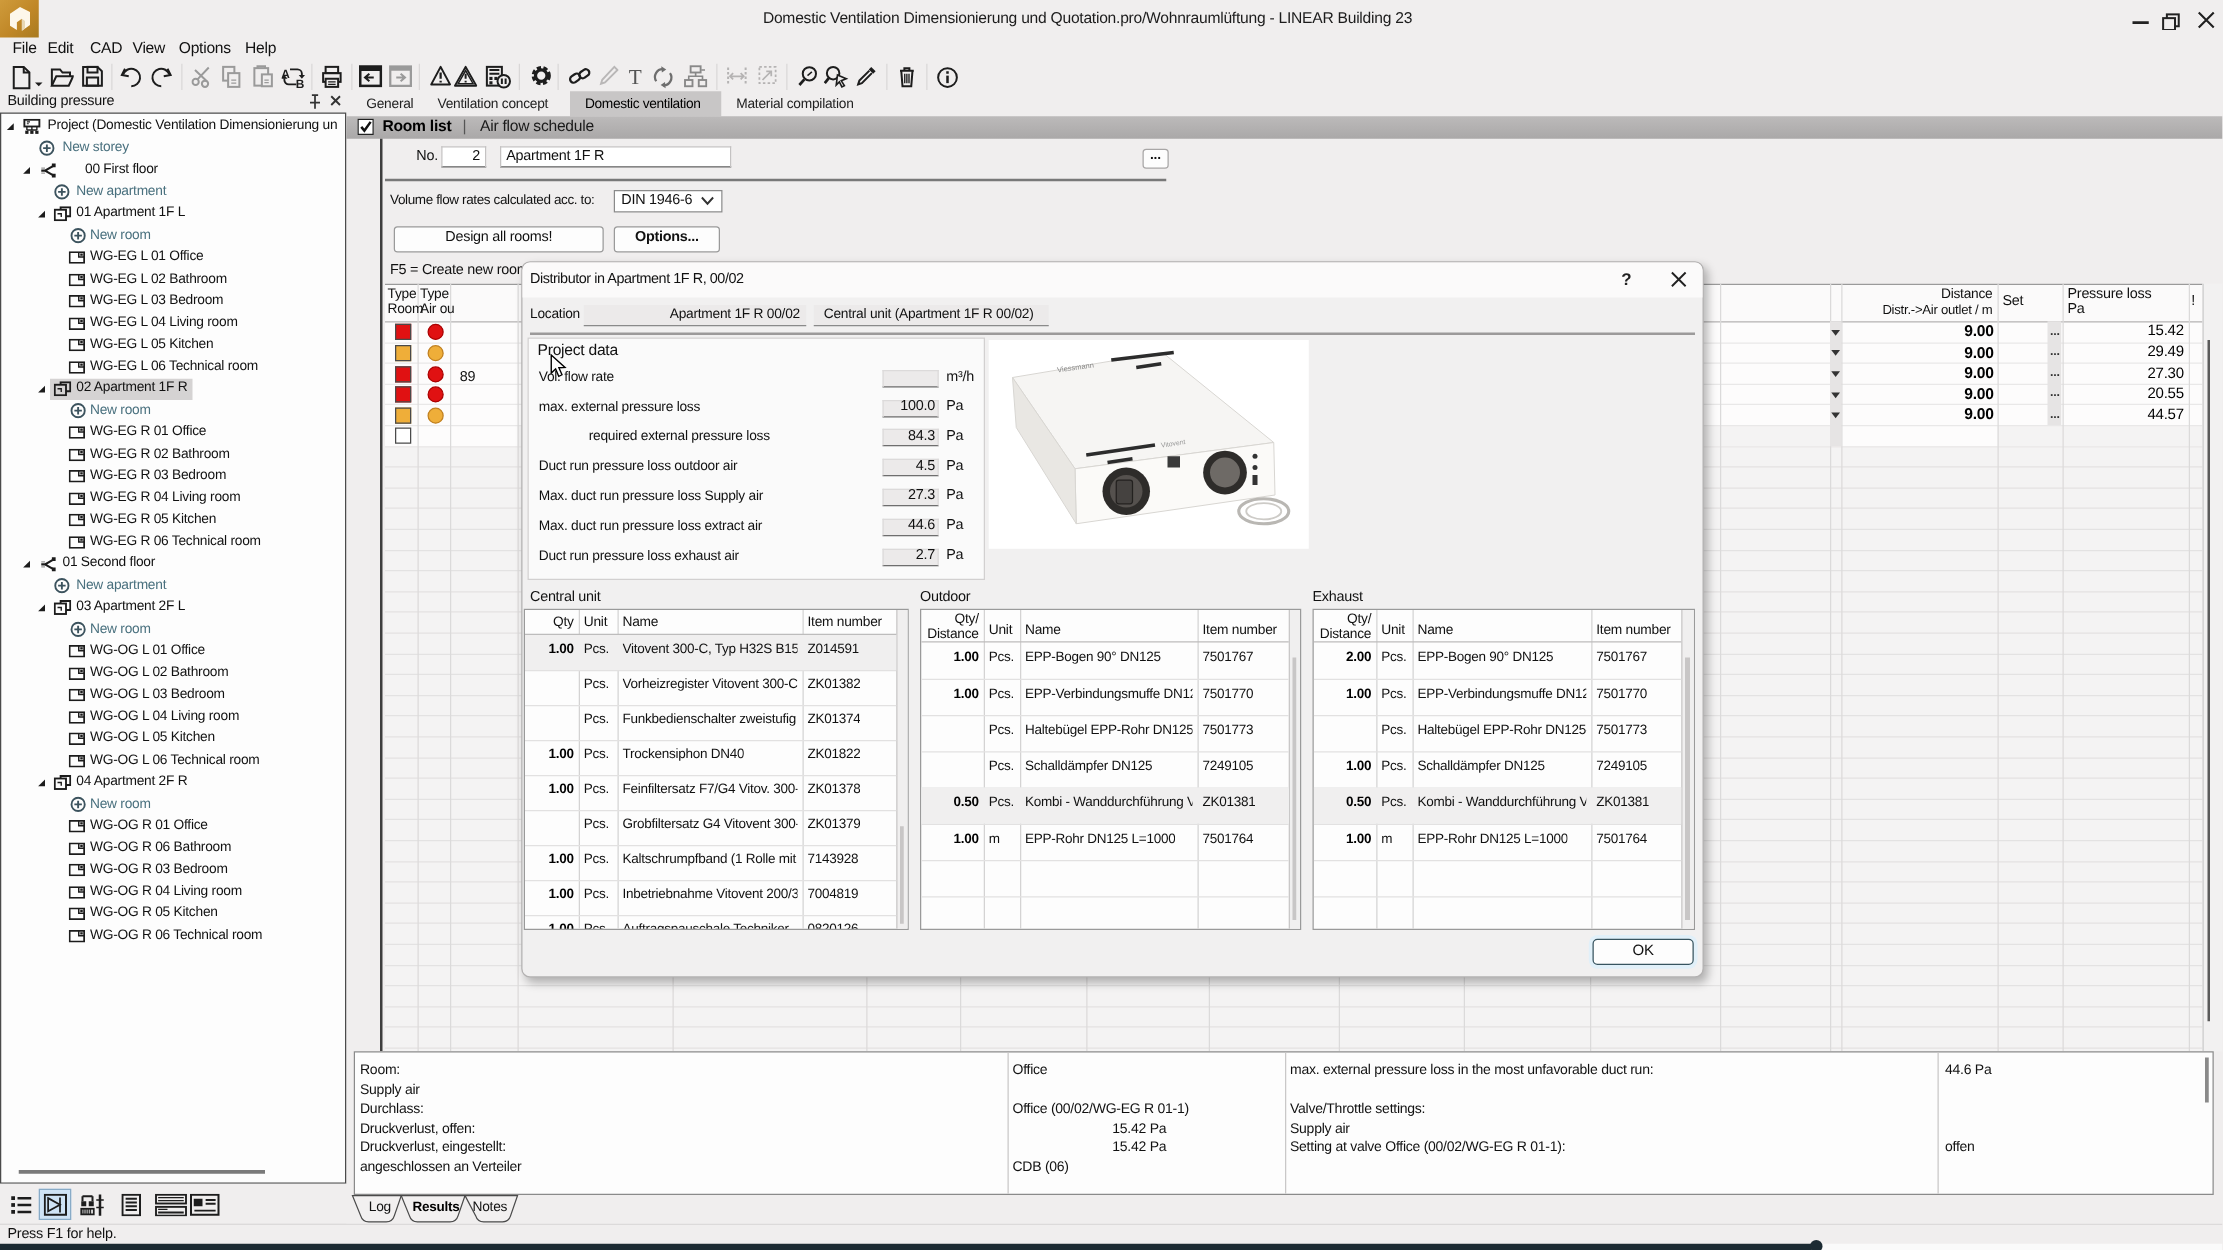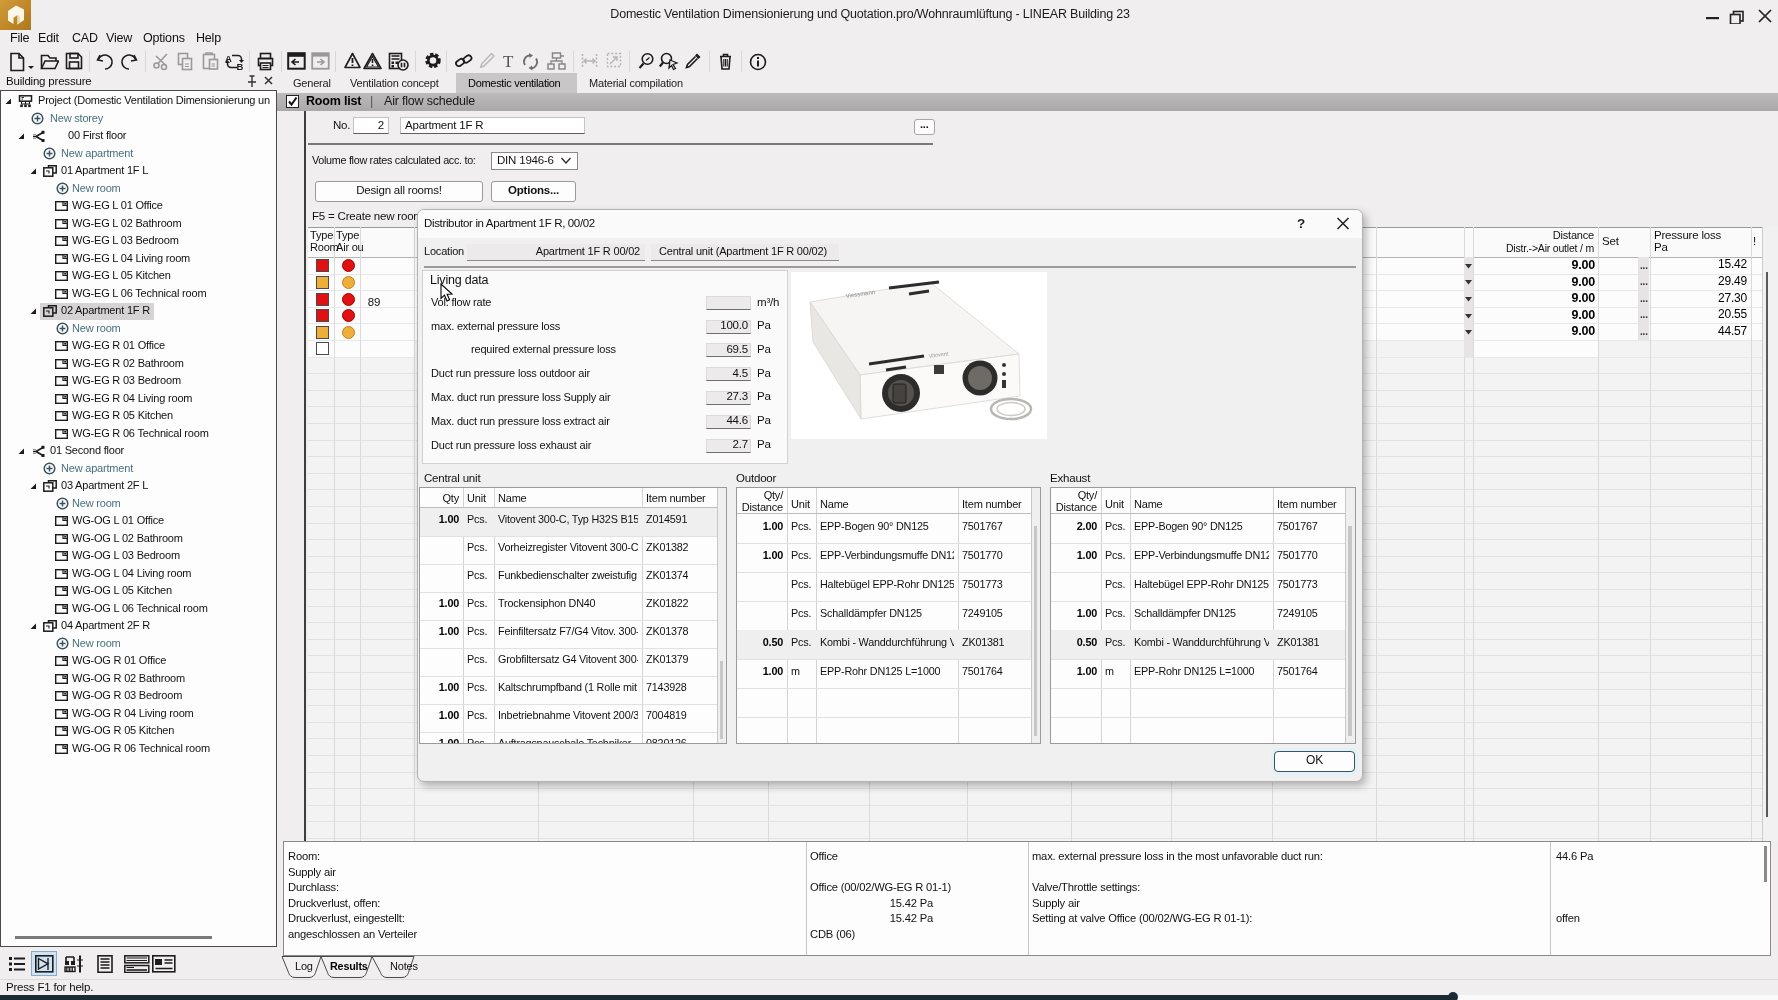--- a/index.html
+++ b/index.html
@@ -400,21 +400,21 @@
     <rect x="0.7" y="0.7" width="11.6" height="8.6" fill="none" stroke="#1c1c1c" stroke-width="1.4"></rect>
     <path d="M8 0.7 V4.5 H12.3" stroke="#1c1c1c" stroke-width="1.2" fill="none"></path>
     <rect x="9.2" y="1.8" width="2" height="1.8" fill="#1c1c1c"></rect>
   </svg>
 <div class="t" style="left:72px;top:654.2px;font-size:11px;color:#111;font-weight:400;">WG-OG R 01 Office</div>
 <svg class="a" style="left:55px;top:673.5px;" width="13" height="10" viewBox="0 0 13 10">
     <rect x="0.7" y="0.7" width="11.6" height="8.6" fill="none" stroke="#1c1c1c" stroke-width="1.4"></rect>
     <path d="M8 0.7 V4.5 H12.3" stroke="#1c1c1c" stroke-width="1.2" fill="none"></path>
     <rect x="9.2" y="1.8" width="2" height="1.8" fill="#1c1c1c"></rect>
   </svg>
-<div class="t" style="left:72px;top:671.7px;font-size:11px;color:#111;font-weight:400;">WG-OG R 02 Bathroom</div>
+<div class="t" style="left:72px;top:671.7px;font-size:11px;color:#111;font-weight:400;">WG-OG R 06 Bathroom</div>
 <svg class="a" style="left:55px;top:691.0px;" width="13" height="10" viewBox="0 0 13 10">
     <rect x="0.7" y="0.7" width="11.6" height="8.6" fill="none" stroke="#1c1c1c" stroke-width="1.4"></rect>
     <path d="M8 0.7 V4.5 H12.3" stroke="#1c1c1c" stroke-width="1.2" fill="none"></path>
     <rect x="9.2" y="1.8" width="2" height="1.8" fill="#1c1c1c"></rect>
   </svg>
 <div class="t" style="left:72px;top:689.2px;font-size:11px;color:#111;font-weight:400;">WG-OG R 03 Bedroom</div>
 <svg class="a" style="left:55px;top:708.5px;" width="13" height="10" viewBox="0 0 13 10">
     <rect x="0.7" y="0.7" width="11.6" height="8.6" fill="none" stroke="#1c1c1c" stroke-width="1.4"></rect>
     <path d="M8 0.7 V4.5 H12.3" stroke="#1c1c1c" stroke-width="1.2" fill="none"></path>
     <rect x="9.2" y="1.8" width="2" height="1.8" fill="#1c1c1c"></rect>
@@ -644,47 +644,47 @@
 <div class="t" style="left:1032px;top:912.1px;font-size:11.2px;color:#111;font-weight:400;">Setting at valve Office (00/02/WG-EG R 01-1):</div>
 <div class="t" style="left:1556px;top:850.1px;font-size:11.2px;color:#111;font-weight:400;">44.6 Pa</div>
 <div class="t" style="left:1556px;top:912.1px;font-size:11.2px;color:#111;font-weight:400;text-align:right;">offen</div>
 <svg class="a" style="left:280px;top:956px;" width="140" height="24" viewBox="0 0 140 24">
 <path d="M2 0.5 H41 L35.5 16.5 Q34 21.5 29 21.5 H15 Q10 21.5 8.5 16.5 Z" fill="#f2f0f0" stroke="#4a4a4a" stroke-width="1"></path>
 <path d="M41 0.5 H92 L86.5 16.5 Q85 21.5 80 21.5 H54 Q49 21.5 47.5 16.5 Z" fill="#f2f0f0" stroke="#4a4a4a" stroke-width="1"></path>
 <path d="M92 0.5 H134 L128.5 16.5 Q127 21.5 122 21.5 H107 Q102 21.5 100.5 16.5 Z" fill="#f2f0f0" stroke="#4a4a4a" stroke-width="1"></path>
 </svg>
 <div class="t" style="left:295px;top:960.2px;font-size:11px;color:#111;font-weight:400;">Log</div>
 <div class="t" style="left:330px;top:960.3px;font-size:10.8px;color:#000;font-weight:700;">Results</div>
-<div class="t" style="left:378px;top:960.2px;font-size:11px;color:#111;font-weight:400;padding-left:12px;">Notes</div>
+<div class="t" style="left:378px;top:960.2px;font-size:11px;color:#111;font-weight:400;">Notes</div>
 <div class="a" style="left:417px;top:209px;width:946px;height:573px;background:#f1f0f0;border:1px solid #b3b1b1;border-radius:7px;box-shadow:3px 4px 8px rgba(0,0,0,0.28);box-sizing:border-box"></div>
 <div class="a" style="left:418px;top:210px;width:944px;height:28px;background:#fbfafa;border-radius:6px 6px 0 0"></div>
 <div class="t" style="left:424px;top:216.9px;font-size:11.5px;color:#111;font-weight:400;letter-spacing:-0.35px">Distributor in Apartment 1F R, 00/02</div>
 <div class="t" style="left:1297px;top:215.6px;font-size:13.5px;color:#222;font-weight:600;">?</div>
 <svg class="a" style="left:1336px;top:217px;" width="14" height="13" viewBox="0 0 14 13">
     <path d="M1.5 1 L12.5 12 M12.5 1 L1.5 12" stroke="#222" stroke-width="1.5"></path>
   </svg>
 <div class="t" style="left:424px;top:245.2px;font-size:11px;color:#111;font-weight:400;">Location</div>
 <div class="a" style="left:467px;top:244px;width:178px;height:17px;background:#eceaea;border-bottom:1px solid #8a8a8a;box-sizing:border-box"></div>
 <div class="t" style="left:0px;top:245.2px;font-size:11px;color:#111;font-weight:400;width:640px;text-align:right">Apartment 1F R 00/02</div>
 <div class="a" style="left:651px;top:244px;width:188px;height:17px;background:#eceaea;border-bottom:1px solid #8a8a8a;box-sizing:border-box"></div>
 <div class="t" style="left:659px;top:245.2px;font-size:11px;color:#111;font-weight:400;">Central unit (Apartment 1F R 00/02)</div>
 <div class="a" style="left:424px;top:266px;width:932px;height:2px;background:#9c9a9a"></div>
 <div class="a" style="left:422px;top:270px;width:366px;height:194px;background:#fafafa;border:1px solid #d2d0d0;box-sizing:border-box"></div>
-<div class="t" style="left:430px;top:273.2px;font-size:12.5px;color:#111;font-weight:400;">Living data</div>
+<div class="t" style="left:430px;top:273.2px;font-size:12.5px;color:#111;font-weight:400;">Project data</div>
 <div class="t" style="left:431px;top:296.2px;font-size:11px;color:#111;font-weight:400;">Vol. flow rate</div>
 <div class="a" style="left:706px;top:296px;width:45px;height:14px;background:#eceaea;border:1px solid #dcdada;border-bottom:1.5px solid #6e6e6e;box-sizing:border-box"></div>
 <div class="t" style="left:0px;top:295.9px;font-size:11.5px;color:#111;font-weight:400;width:748px;text-align:center">89</div>
 <div class="t" style="left:757px;top:295.9px;font-size:11.5px;color:#111;font-weight:400;">m³/h</div>
 <div class="t" style="left:431px;top:319.7px;font-size:11px;color:#111;font-weight:400;">max. external pressure loss</div>
 <div class="a" style="left:706px;top:319.5px;width:45px;height:14px;background:#eceaea;border:1px solid #dcdada;border-bottom:1.5px solid #6e6e6e;box-sizing:border-box"></div>
 <div class="t" style="left:0px;top:319.4px;font-size:11.5px;color:#111;font-weight:400;width:748px;text-align:right">100.0</div>
 <div class="t" style="left:757px;top:319.4px;font-size:11.5px;color:#111;font-weight:400;">Pa</div>
 <div class="t" style="left:431px;top:343.2px;font-size:11px;color:#111;font-weight:400;margin-left:40px;">required external pressure loss</div>
 <div class="a" style="left:706px;top:343px;width:45px;height:14px;background:#eceaea;border:1px solid #dcdada;border-bottom:1.5px solid #6e6e6e;box-sizing:border-box"></div>
-<div class="t" style="left:0px;top:342.9px;font-size:11.5px;color:#111;font-weight:400;width:748px;text-align:right">69.5</div>
+<div class="t" style="left:0px;top:342.9px;font-size:11.5px;color:#111;font-weight:400;width:748px;text-align:right">84.3</div>
 <div class="t" style="left:757px;top:342.9px;font-size:11.5px;color:#111;font-weight:400;">Pa</div>
 <div class="t" style="left:431px;top:367.2px;font-size:11px;color:#111;font-weight:400;">Duct run pressure loss outdoor air</div>
 <div class="a" style="left:706px;top:367px;width:45px;height:14px;background:#eceaea;border:1px solid #dcdada;border-bottom:1.5px solid #6e6e6e;box-sizing:border-box"></div>
 <div class="t" style="left:0px;top:366.9px;font-size:11.5px;color:#111;font-weight:400;width:748px;text-align:right">4.5</div>
 <div class="t" style="left:757px;top:366.9px;font-size:11.5px;color:#111;font-weight:400;">Pa</div>
 <div class="t" style="left:431px;top:390.7px;font-size:11px;color:#111;font-weight:400;">Max. duct run pressure loss Supply air</div>
 <div class="a" style="left:706px;top:390.5px;width:45px;height:14px;background:#eceaea;border:1px solid #dcdada;border-bottom:1.5px solid #6e6e6e;box-sizing:border-box"></div>
 <div class="t" style="left:0px;top:390.4px;font-size:11.5px;color:#111;font-weight:400;width:748px;text-align:right">27.3</div>
 <div class="t" style="left:757px;top:390.4px;font-size:11.5px;color:#111;font-weight:400;">Pa</div>
 <div class="t" style="left:431px;top:414.7px;font-size:11px;color:#111;font-weight:400;">Max. duct run pressure loss extract air</div>

